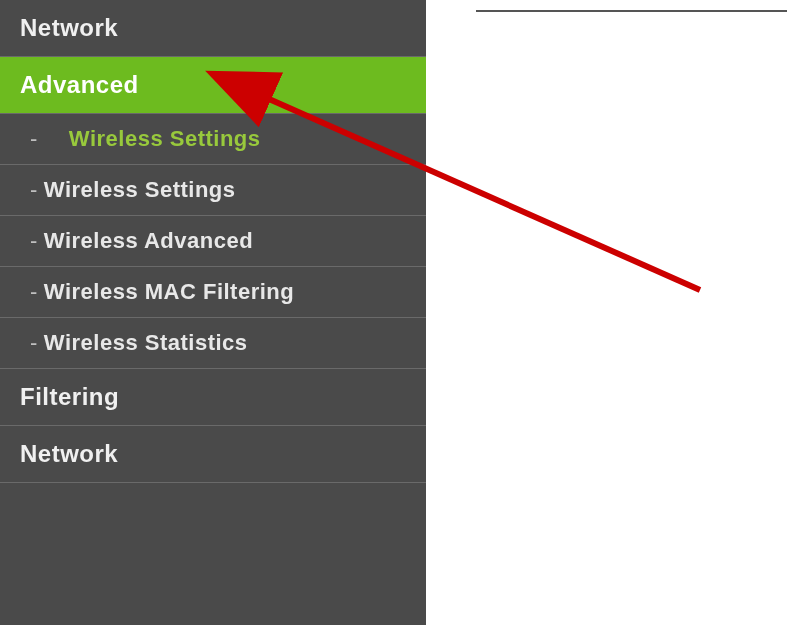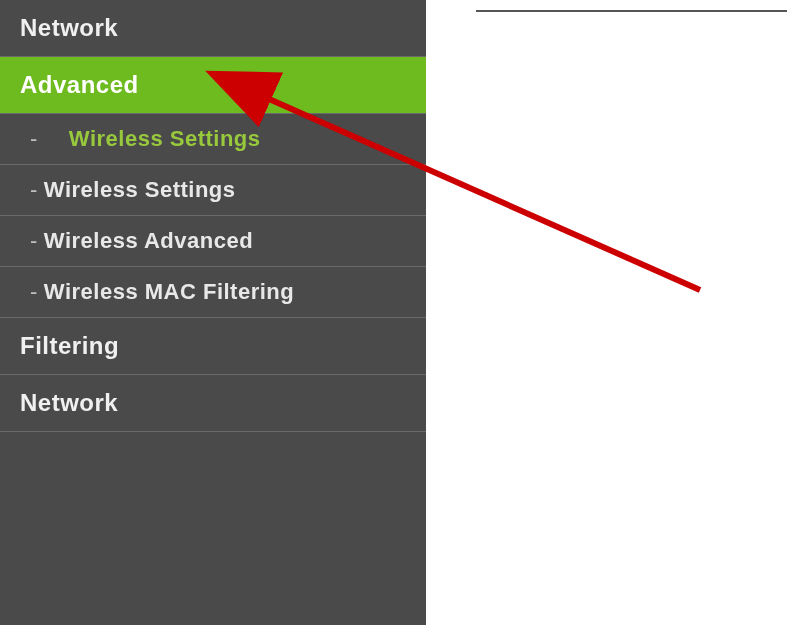--- a/index.html
+++ b/index.html
@@ -104,20 +104,23 @@
     </div>
 
     <div class="sub-item">
       <span class="dash">-</span><span class="label">Wireless Advanced</span>
     </div>
 
     <div class="sub-item">
       <span class="dash">-</span><span class="label">Wireless MAC Filtering</span>
     </div>
 
+    <div class="sub-item">
+      <span class="dash">-</span><span class="label">Wireless Statistics</span>
+    </div>
 
 
     <div class="menu-item">
       <span class="label">Filtering</span>
     </div>
 
     <div class="menu-item">
       <span class="label">Network</span>
     </div>
 

